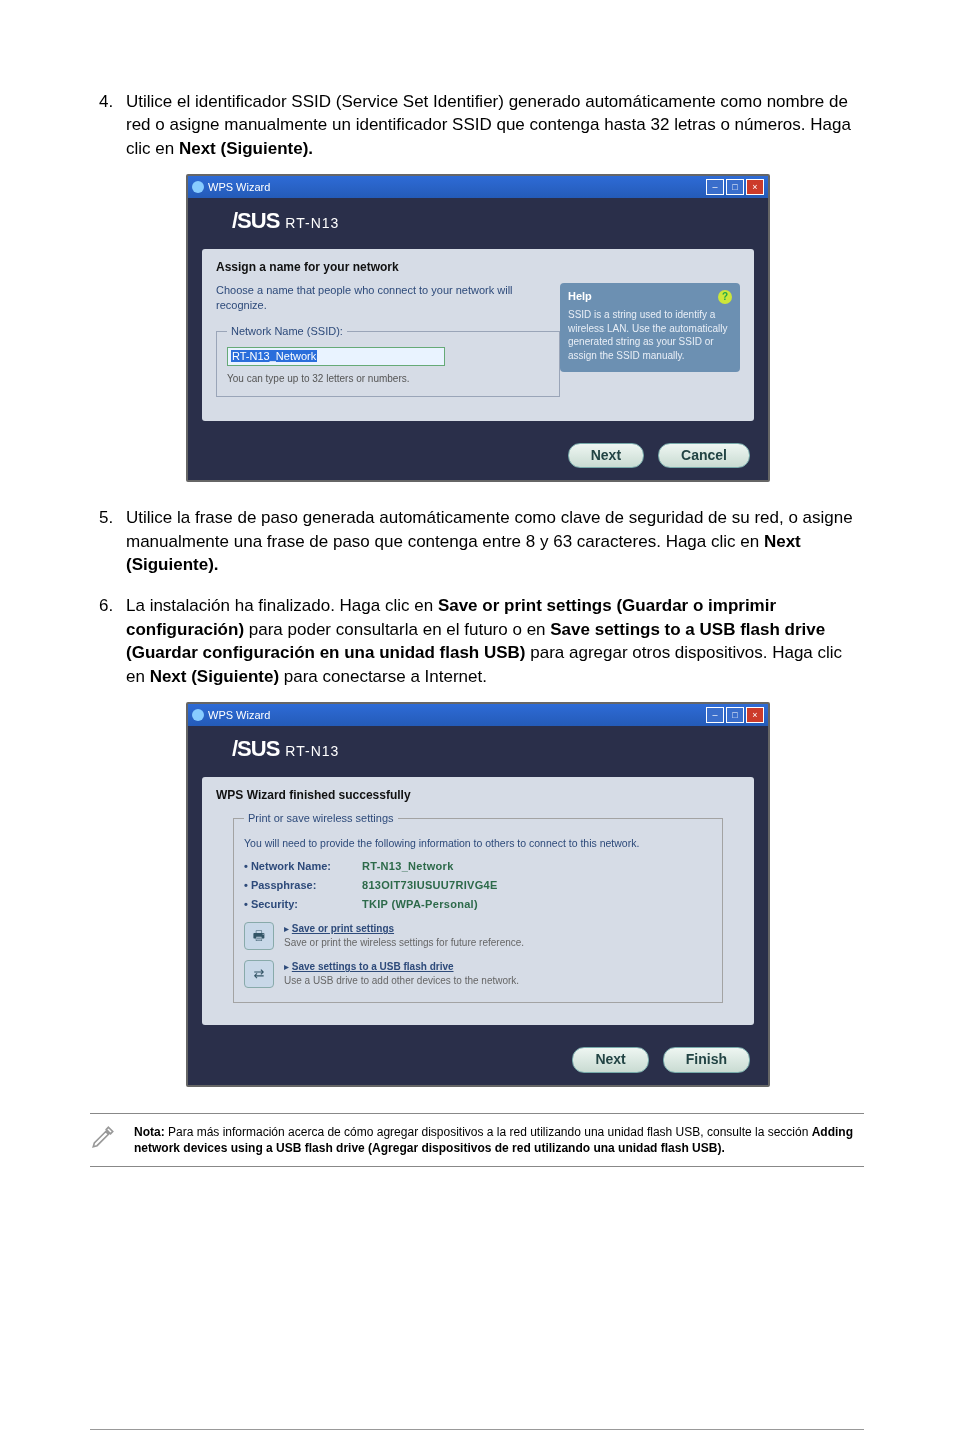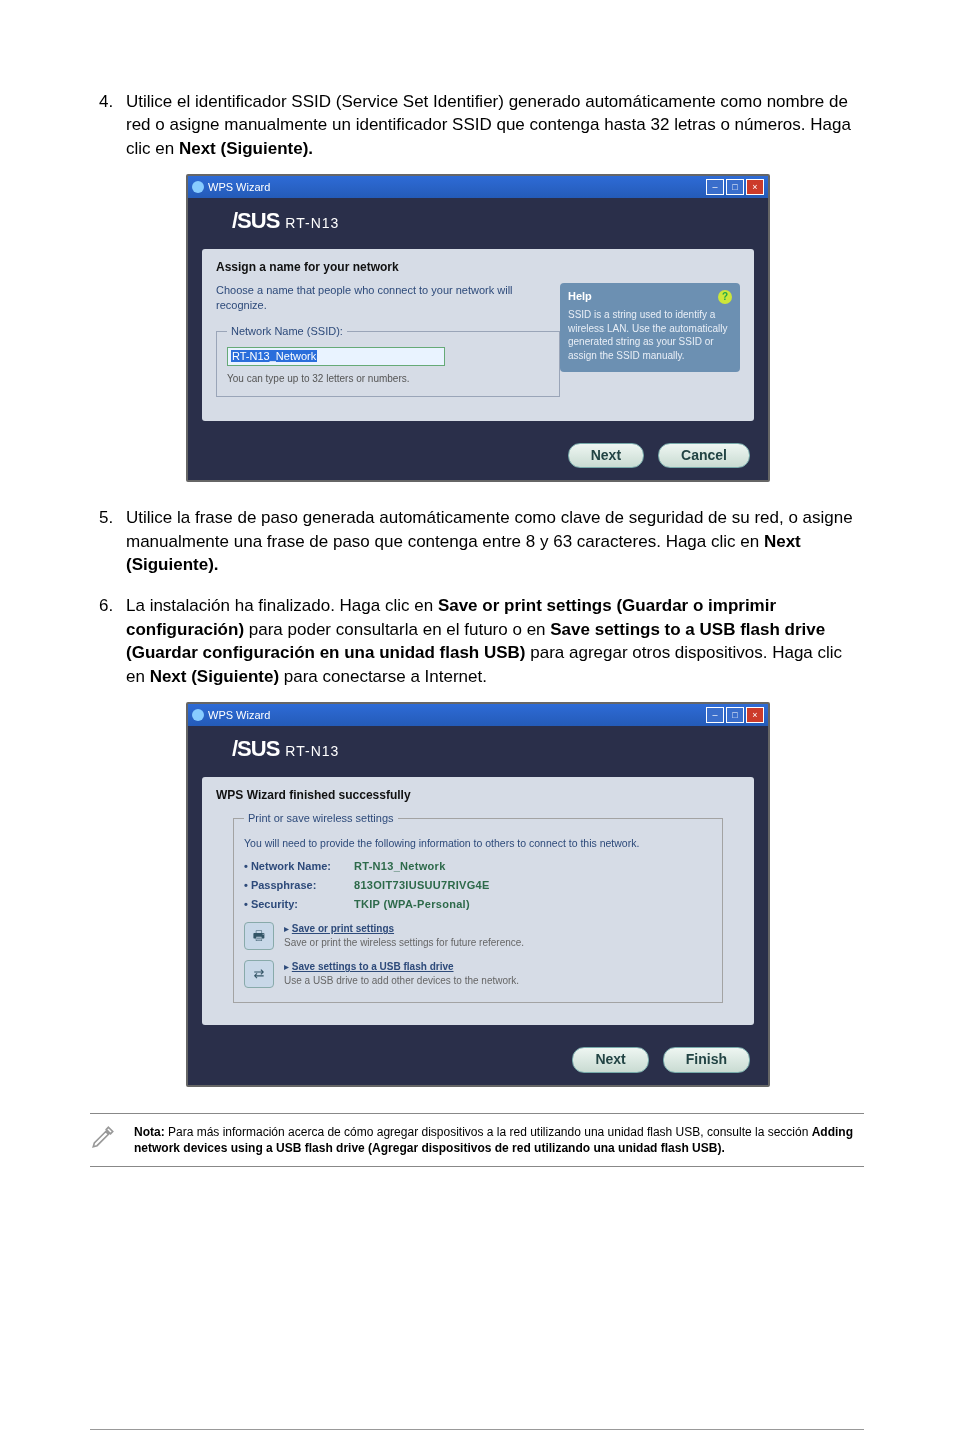--- a/index.html
+++ b/index.html
@@ -130,21 +130,21 @@
     font-size:14px;
     font-weight:bold;
     color:#244;
     background: linear-gradient(#eef6f2,#c9dbd2);
   }
   
   fieldset.printsave {
     border:1px solid #a3a3a3; padding:8px 10px 14px 10px; margin:4px 17px;
   }
   fieldset.printsave legend { font-size:11px; color:#2d4a7a; padding:0 4px;}
-  .kv-row { display:flex; gap:0; margin:4px 0; font-size:11px; align-items:baseline;}
+  .kv-row { display:flex; gap:8px; margin:4px 0; font-size:11px; align-items:baseline;}
   .kv-row .k { width:110px; color:#2d4a7a; font-weight:bold;}
   .kv-row .v { color:#2d6a4a; font-weight:bold; letter-spacing:.3px;}
   .action-row {
     display:flex; align-items:flex-start; gap:10px; margin-top:10px;
     font-size:10px; color:#333;
   }
   .action-icon {
     width:28px; height:26px; border:1px solid #8aa; border-radius:4px;
     background:#c8d8e8; display:flex; align-items:center; justify-content:center;
     font-size:13px; color:#356;

